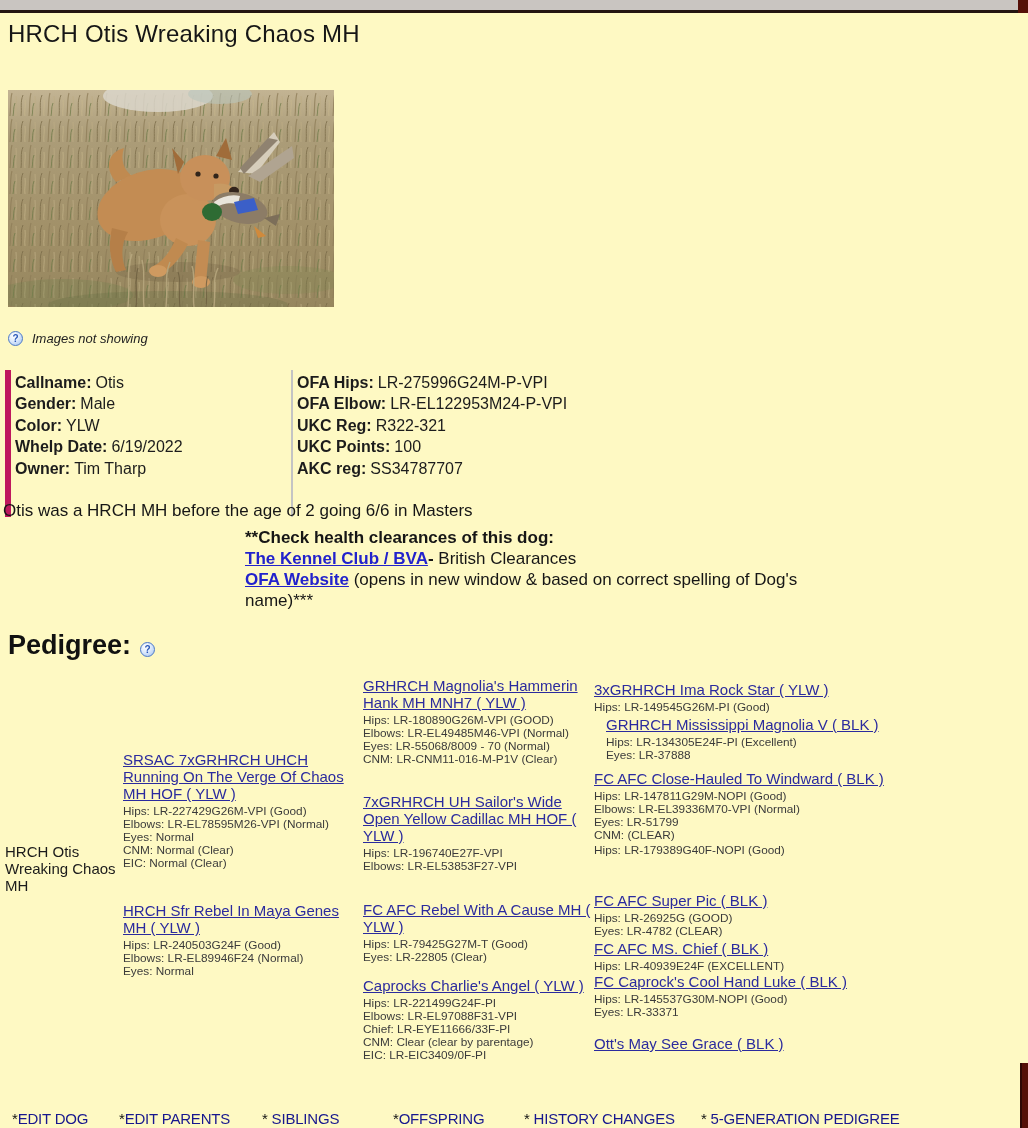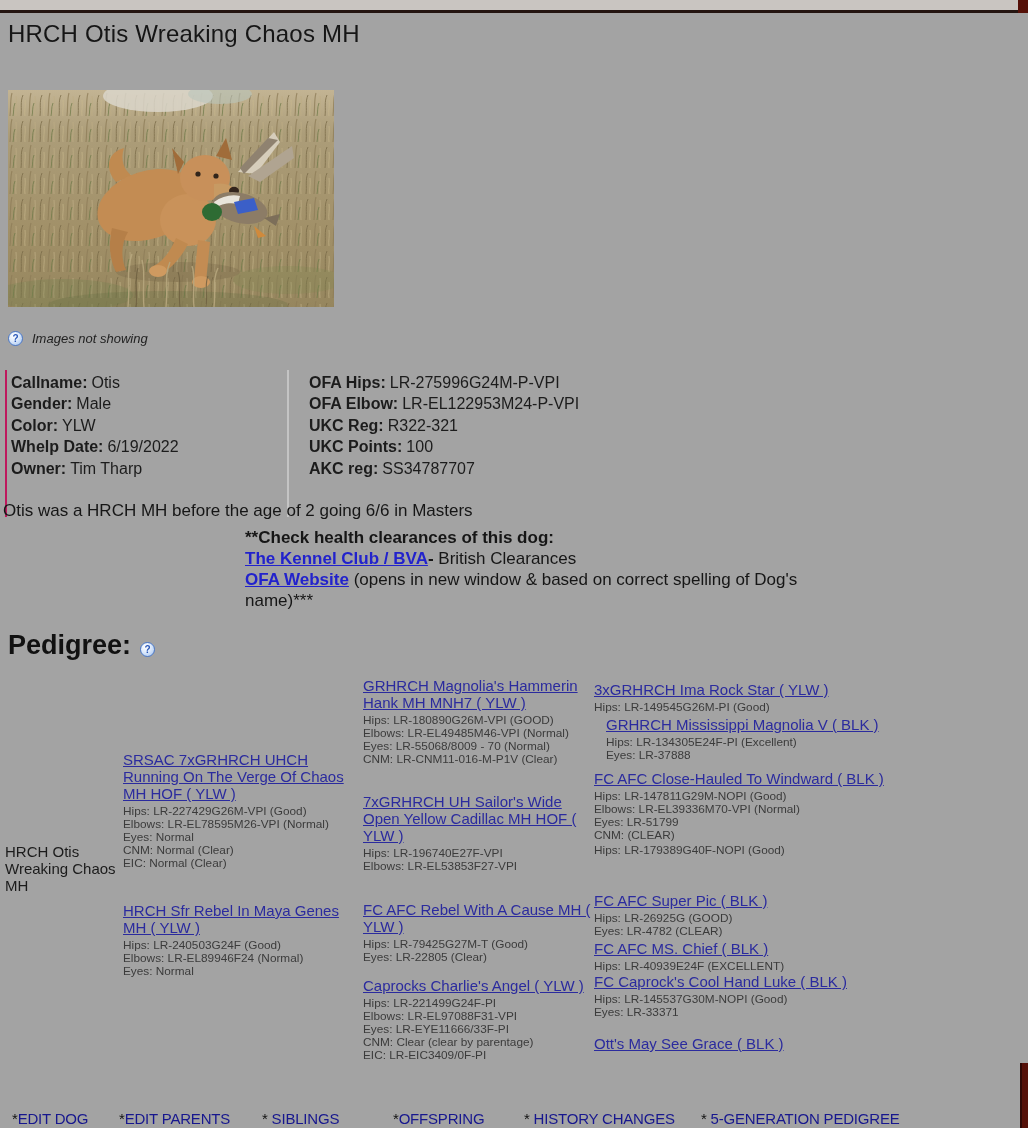--- a/index.html
+++ b/index.html
@@ -1,34 +1,34 @@
 <!DOCTYPE html>
 <html style="--health_link: #2222cc; --ped_link: #2b2b9e; --footer_link: #17178e; --edge_maroon: #551008; --topbar_gray: #c9c5c1;"><head>
 <meta charset="utf-8">
 <style>
   html,body{margin:0;padding:0;background:#ffffff;}
-  .page{position:relative;width:1028px;height:1128px;background:#a3a3a3;overflow:hidden;
+  .page{position:relative;width:1028px;height:1128px;background:#fef9c3;overflow:hidden;
         font-family:"Liberation Sans",sans-serif;color:#161616;}
   .topbar{position:absolute;left:0;top:0;width:1028px;height:10px;
           background:var(--topbar_gray);border-bottom:3px solid #241511;}
   .edge-top{position:absolute;left:1018px;top:0;width:10px;height:13px;background:var(--edge_maroon);}
   .edge-bottom{position:absolute;left:1020px;top:1063px;width:8px;height:65px;
                background:var(--edge_maroon);border-left:2px solid #2e0805;}
   .title{position:absolute;left:8px;top:20px;margin:0;font-size:24px;font-weight:400;
          color:#161616;letter-spacing:.2px;}
   .photo{position:absolute;left:8px;top:90px;width:326px;height:217px;}
   .images-note{position:absolute;left:8px;top:331px;display:flex;align-items:center;gap:9px;}
   .help-icon{display:inline-flex;width:15px;height:15px;border-radius:50%;box-sizing:border-box;
              background:radial-gradient(circle at 35% 30%,#ffffff 0%,#dce9fb 45%,#9fc0ee 100%);
              border:1px solid #4a78c8;color:#2a58b8;font-size:10px;font-weight:bold;
              align-items:center;justify-content:center;cursor:pointer;}
   .note-text{font-style:italic;font-size:13px;color:#222;}
-  .info-table{position:absolute;left:5px;top:370px;display:flex;border-left:2px solid #be185d;}
+  .info-table{position:absolute;left:5px;top:370px;display:flex;border-left:6px solid #be185d;}
   .info-col{width:276px;padding:2px 0 38px 4px;font-size:16px;line-height:21.4px;color:#1c1c1c;}
-  .info-col.right{width:430px;border-left:2px solid #c4c4c4;padding-left:20px;}
+  .info-col.right{width:430px;border-left:2px solid #c4c4c4;padding-left:4px;}
   .lbl{font-weight:bold;}
   .val{margin-left:4px;}
   .summary{position:absolute;left:3px;top:501px;font-size:17px;color:#161616;}
   .health{position:absolute;left:245px;top:527px;width:584px;font-size:17px;line-height:21px;color:#161616;}
   .health-heading{font-weight:bold;}
   a.health-link{font-weight:bold;color:var(--health_link);text-decoration:underline;cursor:pointer;}
   .dash{font-weight:bold;}
   .ped-header{position:absolute;left:8px;top:630px;display:flex;align-items:flex-end;gap:9px;}
   .ped-title{font-size:27px;font-weight:bold;color:#111;}
   .ped-header .help-icon{margin-bottom:4px;}
@@ -188,21 +188,21 @@
       </div>
       <div class="ped-cell" style="left: 363px; top: 901px; width: 228px;">
         <a class="ped-link" href="#">FC AFC Rebel With A Cause MH ( YLW )</a>
         <div class="ped-detail">Hips: LR-79425G27M-T (Good)</div>
         <div class="ped-detail">Eyes: LR-22805 (Clear)</div>
       </div>
       <div class="ped-cell" style="left: 363px; top: 977px; width: 240px;">
         <a class="ped-link" href="#">Caprocks Charlie's Angel ( YLW )</a>
         <div class="ped-detail">Hips: LR-221499G24F-PI</div>
         <div class="ped-detail">Elbows: LR-EL97088F31-VPI</div>
-        <div class="ped-detail">Eyes: LR-EYE11666/33F-PI</div>
+        <div class="ped-detail">Chief: LR-EYE11666/33F-PI</div>
         <div class="ped-detail">CNM: Clear (clear by parentage)</div>
         <div class="ped-detail">EIC: LR-EIC3409/0F-PI</div>
       </div>
       <div class="ped-cell" style="left: 594px; top: 681px; width: 345px;">
         <a class="ped-link" href="#">3xGRHRCH Ima Rock Star ( YLW )</a>
         <div class="ped-detail">Hips: LR-149545G26M-PI (Good)</div>
       </div>
       <div class="ped-cell" style="left: 594px; top: 716px; width: 345px; margin-left: 12px;">
         <a class="ped-link" href="#">GRHRCH Mississippi Magnolia V ( BLK )</a>
         <div class="ped-detail">Hips: LR-134305E24F-PI (Excellent)</div>

